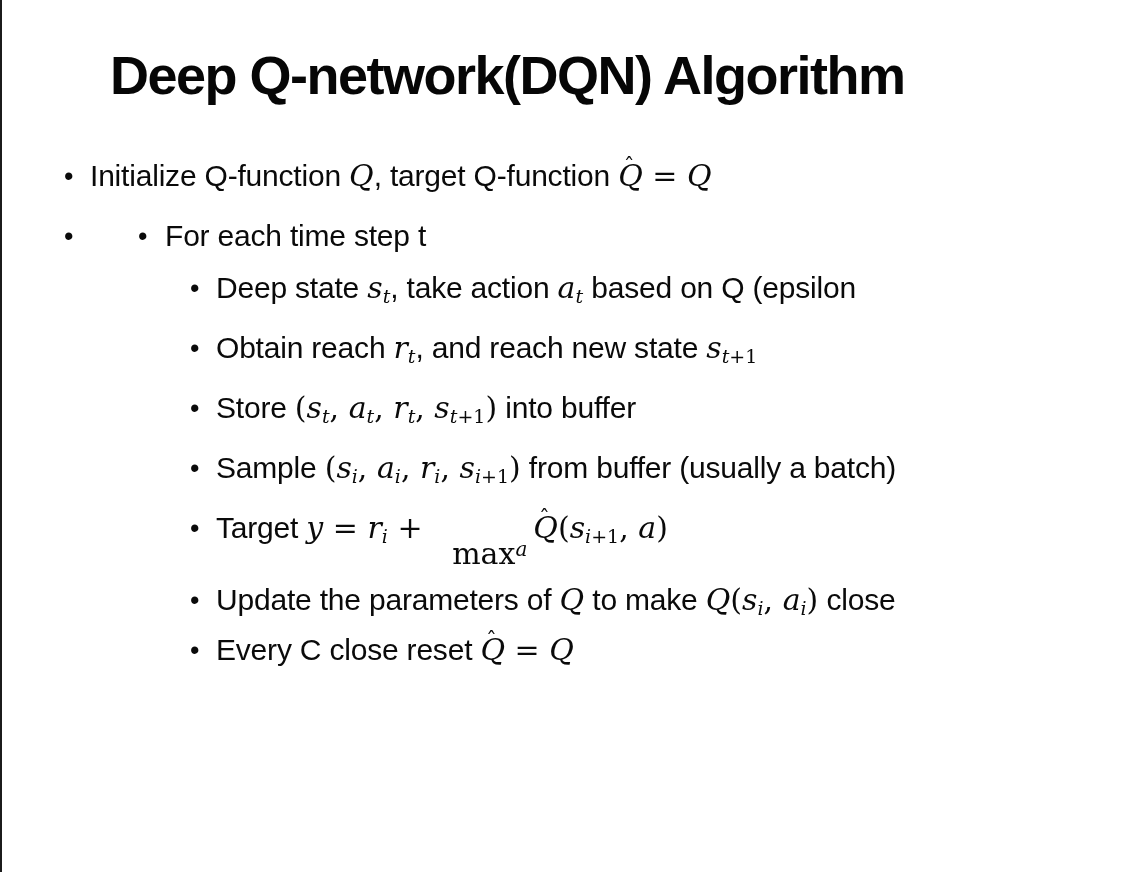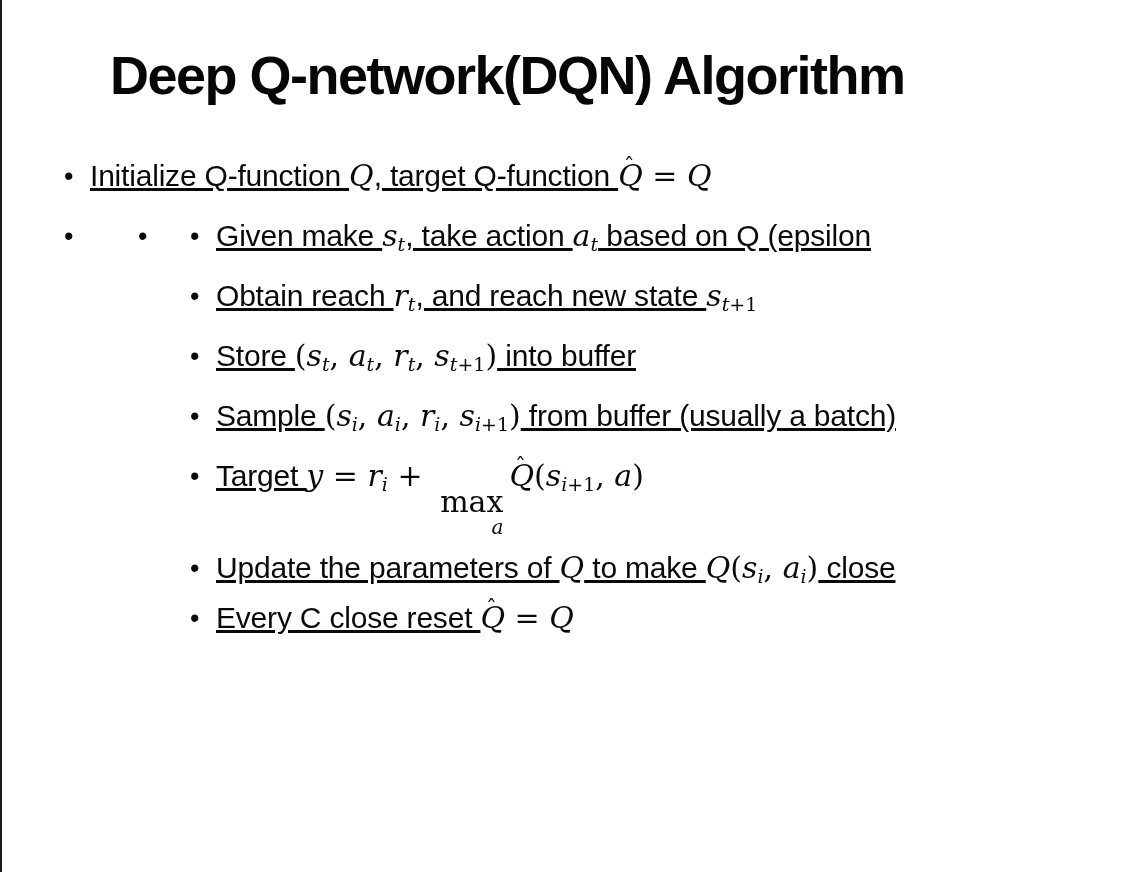--- a/index.html
+++ b/index.html
@@ -22,52 +22,52 @@
   .item:nth-child(2){margin-top:18px;}
   .item:nth-child(10){margin-top:0;}
   .lv1{padding-left:90px;}
   .lv2{padding-left:165px;}
   .lv3{padding-left:216px;}
   .line{line-height:42px;font-size:30px;letter-spacing:-0.2px;white-space:nowrap;}
   .marker{position:absolute;top:0;line-height:42px;font-size:27px;color:#0a0a0a;}
   .lv1 .marker{left:64px;}
   .lv2 .marker{left:138px;}
   .lv3 .marker{left:190px;}
-  .seg-p{font-family:"Liberation Sans",sans-serif;text-decoration:underline;}
+  .seg-p{font-family:"Liberation Sans",sans-serif;}
   .seg-m{font-family:"DejaVu Serif",serif;font-style:italic;letter-spacing:0;}
   .seg-mo{font-family:"DejaVu Serif",serif;letter-spacing:0;}
   .seg-sub{font-family:"DejaVu Serif",serif;font-style:italic;font-size:19px;vertical-align:-5px;letter-spacing:0;}
   .seg-subo{font-family:"DejaVu Serif",serif;font-size:19px;vertical-align:-5px;letter-spacing:0;}
   .seg-hat{position:relative;display:inline-block;line-height:normal;font-family:"DejaVu Serif",serif;font-style:italic;letter-spacing:0;}
   .hmark{position:absolute;left:0.26em;top:-0.20em;font-style:normal;font-size:0.72em;}
   .maxstack{
-    display:inline-flex;flex-direction:column;align-items:flex-end;
-    vertical-align:-26px;margin:0 6px 0 8px;letter-spacing:0;
+    display:inline-flex;flex-direction:row;align-items:flex-start;
+    vertical-align:-26px;margin:0 6px 0 20px;letter-spacing:0;
   }
   .maxtop{font-family:"DejaVu Serif",serif;font-size:30px;line-height:30px;}
   .maxunder{font-family:"DejaVu Serif",serif;font-style:italic;font-size:20px;line-height:20px;}
 </style>
 </head>
 <body>
 
 <div class="slide">
   <div class="left-border"></div>
   <div class="title">Deep Q-network(DQN) Algorithm</div>
   <div class="content">
       <div class="item lv1">
         <div class="line"><span class="marker">•</span><span class="seg-p">Initialize Q-function </span><span class="seg-m">Q</span><span class="seg-p">, target Q-function </span><span class="seg-hat"><span class="hmark">ˆ</span><span>Q</span></span><span class="seg-mo"> = </span><span class="seg-m">Q</span></div>
       </div>
       <div class="item lv1">
         <div class="line"><span class="marker">•</span></div>
       </div>
       <div class="item lv2">
-        <div class="line"><span class="marker">•</span></div>
+        <div class="line"><span class="marker">•</span><span class="seg-p">For each time step t</span></div>
       </div>
       <div class="item lv3">
-        <div class="line"><span class="marker">•</span><span class="seg-p">Given make </span><span class="seg-m">s</span><span class="seg-sub">t</span><span class="seg-p">, take action </span><span class="seg-m">a</span><span class="seg-sub">t</span><span class="seg-p"> based on Q (epsilon</span></div>
+        <div class="line"><span class="marker">•</span><span class="seg-p">Deep state </span><span class="seg-m">s</span><span class="seg-sub">t</span><span class="seg-p">, take action </span><span class="seg-m">a</span><span class="seg-sub">t</span><span class="seg-p"> based on Q (epsilon</span></div>
       </div>
       <div class="item lv3">
         <div class="line"><span class="marker">•</span><span class="seg-p">Obtain reach </span><span class="seg-m">r</span><span class="seg-sub">t</span><span class="seg-p">, and reach new state </span><span class="seg-m">s</span><span class="seg-sub">t</span><span class="seg-subo">+1</span></div>
       </div>
       <div class="item lv3">
         <div class="line"><span class="marker">•</span><span class="seg-p">Store </span><span class="seg-mo">(</span><span class="seg-m">s</span><span class="seg-sub">t</span><span class="seg-mo">, </span><span class="seg-m">a</span><span class="seg-sub">t</span><span class="seg-mo">, </span><span class="seg-m">r</span><span class="seg-sub">t</span><span class="seg-mo">, </span><span class="seg-m">s</span><span class="seg-sub">t</span><span class="seg-subo">+1</span><span class="seg-mo">)</span><span class="seg-p"> into buffer</span></div>
       </div>
       <div class="item lv3">
         <div class="line"><span class="marker">•</span><span class="seg-p">Sample </span><span class="seg-mo">(</span><span class="seg-m">s</span><span class="seg-sub">i</span><span class="seg-mo">, </span><span class="seg-m">a</span><span class="seg-sub">i</span><span class="seg-mo">, </span><span class="seg-m">r</span><span class="seg-sub">i</span><span class="seg-mo">, </span><span class="seg-m">s</span><span class="seg-sub">i</span><span class="seg-subo">+1</span><span class="seg-mo">)</span><span class="seg-p"> from buffer (usually a batch)</span></div>
       </div>

